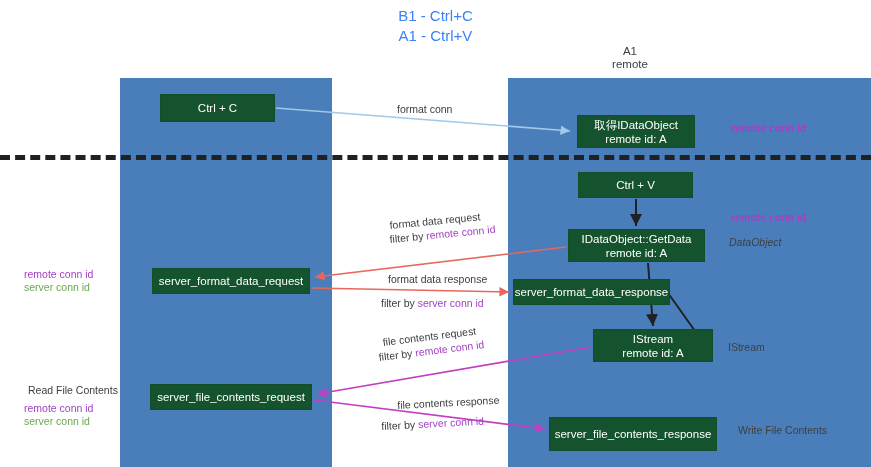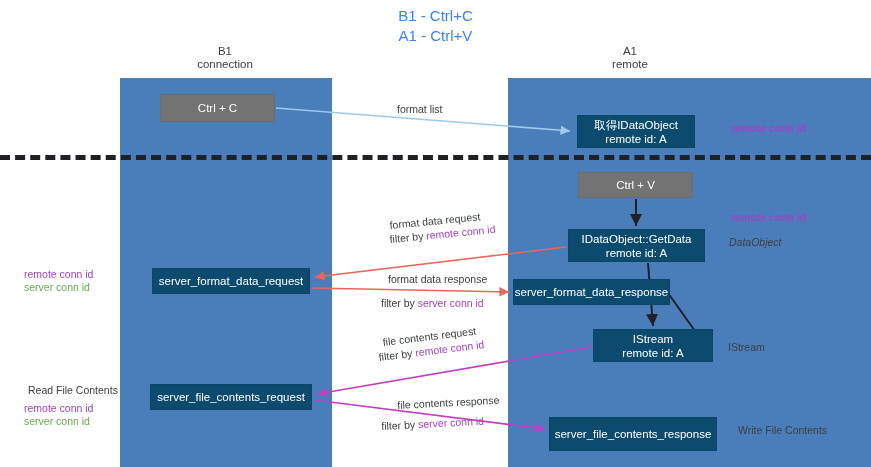--- a/index.html
+++ b/index.html
@@ -30,22 +30,22 @@
   #head-b1{left:150px;top:45px;width:150px;}
   #head-a1{left:555px;top:45px;width:150px;}
 
   
   .node{
     position:absolute;box-sizing:border-box;
     display:flex;flex-direction:column;align-items:center;justify-content:center;
     color:#ffffff;font-size:11.5px;line-height:14px;text-align:center;
     border:1px solid rgba(0,0,0,.06);
   }
-  .green{background:#737373;}
-  .orange{background:#0c4a6e;}
+  .green{background:#14532d;}
+  .orange{background:#14532d;}
 
   #n-ctrlc   {left:160px;top:94px;width:115px;height:28px;}
   #n-idataobj{left:577px;top:115px;width:118px;height:33px;}
   #n-ctrlv   {left:578px;top:172px;width:115px;height:26px;justify-content:center;}
   #n-getdata {left:568px;top:229px;width:137px;height:33px;}
   #n-sfdreq  {left:152px;top:268px;width:158px;height:26px;}
   #n-sfdresp {left:513px;top:279px;width:157px;height:26px;}
   #n-istream {left:593px;top:329px;width:120px;height:33px;}
   #n-sfcreq  {left:150px;top:384px;width:162px;height:26px;}
   #n-sfcresp {left:549px;top:417px;width:168px;height:34px;}
@@ -91,22 +91,20 @@
 </head>
 <body>
 
 <div id="stage">
 
   <div class="pane" id="pane-b1"></div>
   <div class="pane" id="pane-a1"></div>
 
   <div class="title">B1 - Ctrl+C
 A1 - Ctrl+V</div>
-  <div class="col-head" id="head-b1">B1
-connection</div>
   <div class="col-head" id="head-a1">A1
 remote</div>
 
   <svg id="edges" viewBox="0 0 871 467">
     <defs>
       <marker id="ar-blue" markerWidth="7" markerHeight="7" refX="6" refY="3" orient="auto">
         <path d="M0,0 L6,3 L0,6 z" fill="#9ec9e8"></path>
       </marker>
       <marker id="ar-red" markerWidth="7" markerHeight="7" refX="6" refY="3" orient="auto">
         <path d="M0,0 L6,3 L0,6 z" fill="#e8675a"></path>
@@ -170,21 +168,21 @@
   </div>
 
   <div class="node orange" id="n-sfcreq">
     <span>server_file_contents_request</span>
   </div>
 
   <div class="node orange" id="n-sfcresp">
     <span>server_file_contents_response</span>
   </div>
 
-  <div class="lbl dark" id="lb-formatlist">format list</div>
+  <div class="lbl dark" id="lb-formatlist">format conn</div>
 
   <div class="lbl dark" id="lb-fdr">format data request</div>
   <div class="lbl" id="lb-fdr2"><span class="dark">filter by </span><span class="purple b">remote conn id</span></div>
 
   <div class="lbl dark" id="lb-fdresp">format data response</div>
   <div class="lbl" id="lb-fdresp2"><span class="dark">filter by </span><span class="purple b">server conn id</span></div>
 
   <div class="lbl dark" id="lb-fcr">file contents request</div>
   <div class="lbl" id="lb-fcr2"><span class="dark">filter by </span><span class="purple b">remote conn id</span></div>
 

